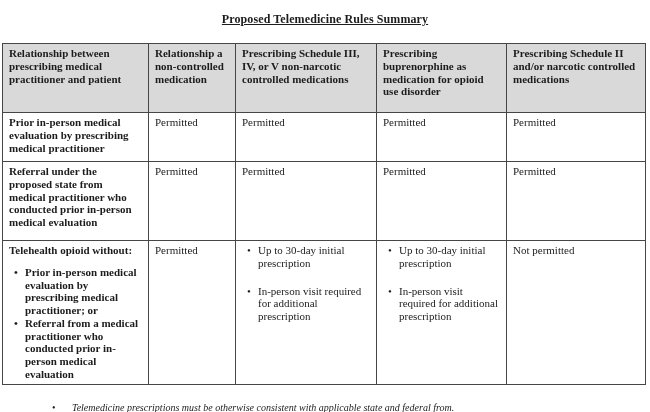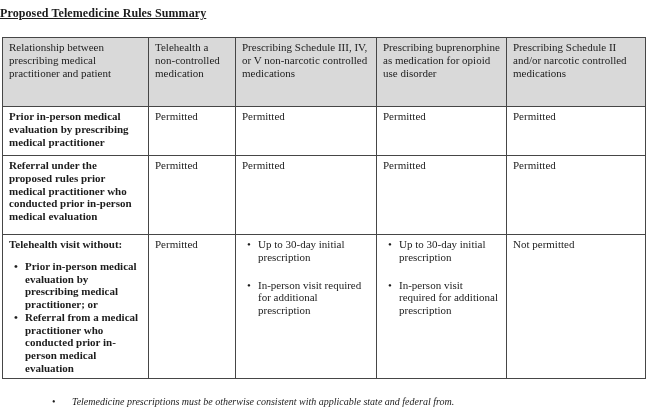--- a/index.html
+++ b/index.html
@@ -11,44 +11,45 @@
     overflow: hidden;
     font-family: "Liberation Serif", serif;
     color: #1c1c1c;
   }
   .page {
     width: 650px;
     height: 412px;
     position: relative;
   }
   .doc-title {
+    text-align: center;
     font-weight: bold;
     text-decoration: underline;
     font-size: 12px;
-    padding-top: 6px;
+    padding-top: 12px;
     letter-spacing: 0.1px;
   }
   table.rules-table {
     border-collapse: collapse;
     table-layout: fixed;
     margin: 16px 0 0 2px;
     width: 643px;
   }
   table.rules-table td, table.rules-table th {
     border: 1px solid #464646;
     font-size: 11px;
     line-height: 1.16;
     padding: 3px 6px;
     vertical-align: top;
     text-align: left;
     overflow: hidden;
   }
   thead th {
     background: #d9d9d9;
-    font-weight: normal;
+    font-weight: bold;
     vertical-align: middle;
     height: 62px;
     padding: 3px 7px;
     margin-top: 30px;
   }
   td.label-cell {
     font-weight: bold;
     padding-top: 4px;
   }
   td.value-cell {
@@ -105,44 +106,44 @@
     <colgroup>
       <col style="width:146px">
       <col style="width:87px">
       <col style="width:141px">
       <col style="width:130px">
       <col style="width:139px">
     </colgroup>
     <thead>
       <tr>
         <th>Relationship between prescribing medical practitioner and patient</th>
-        <th>Telehealth a non-controlled medication</th>
+        <th>Relationship a non-controlled medication</th>
         <th>Prescribing Schedule III, IV, or V non-narcotic controlled medications</th>
         <th>Prescribing buprenorphine as medication for opioid use disorder</th>
         <th>Prescribing Schedule II and/or narcotic controlled medications</th>
       </tr>
     </thead>
     <tbody>
       <tr class="r1">
         <td class="label-cell">Prior in-person medical evaluation by prescribing medical practitioner</td>
         <td class="value-cell">Permitted</td>
         <td class="value-cell">Permitted</td>
         <td class="value-cell">Permitted</td>
         <td class="value-cell">Permitted</td>
       </tr>
       <tr class="r2">
-        <td class="label-cell">Referral under the proposed rules prior medical practitioner who conducted prior in-person medical evaluation</td>
+        <td class="label-cell">Referral under the proposed state from medical practitioner who conducted prior in-person medical evaluation</td>
         <td class="value-cell">Permitted</td>
         <td class="value-cell">Permitted</td>
         <td class="value-cell">Permitted</td>
         <td class="value-cell">Permitted</td>
       </tr>
       <tr class="r3">
         <td class="label-cell">
-          <div>Telehealth visit without:</div>
+          <div>Telehealth opioid without:</div>
           <div class="label-bullets">
             <div class="bullet-item">
               <span class="bullet-glyph">•</span>
               <span class="bullet-text">Prior in-person medical evaluation by prescribing medical practitioner; or</span>
             </div>
             <div class="bullet-item">
               <span class="bullet-glyph">•</span>
               <span class="bullet-text">Referral from a medical practitioner who conducted prior in-person medical evaluation</span>
             </div>
           </div>

